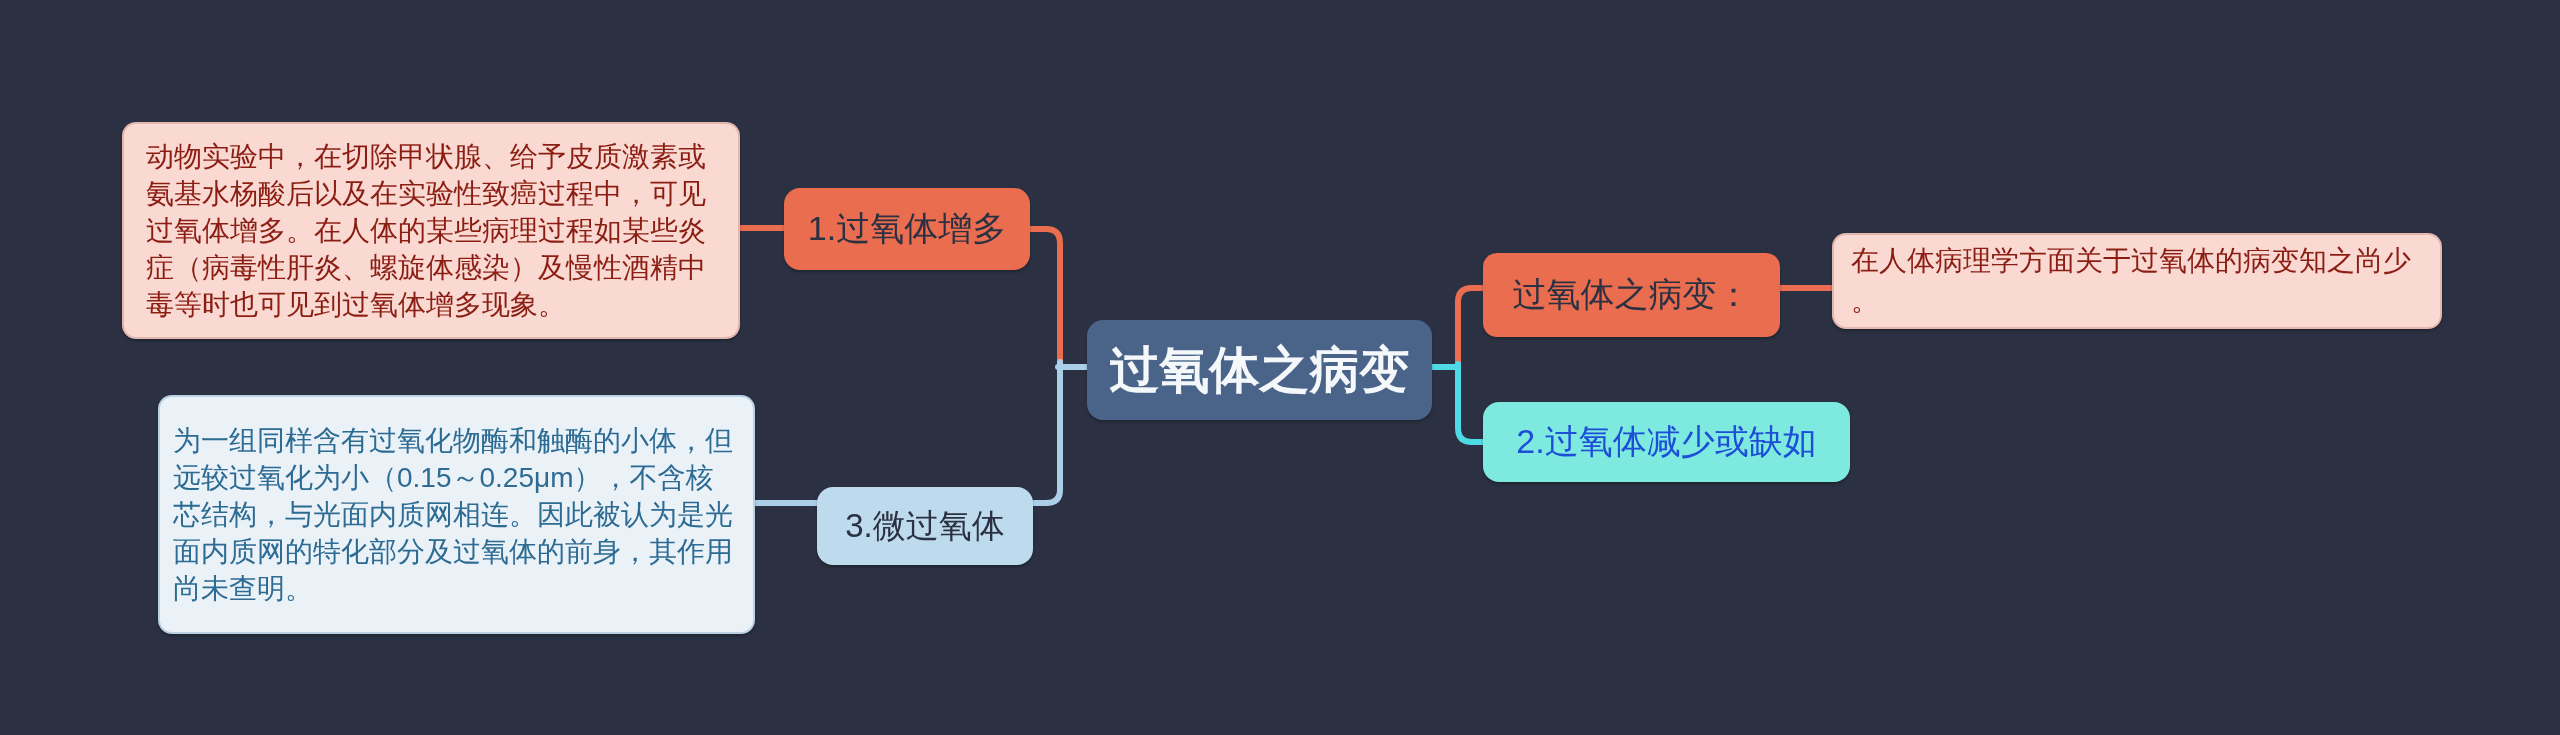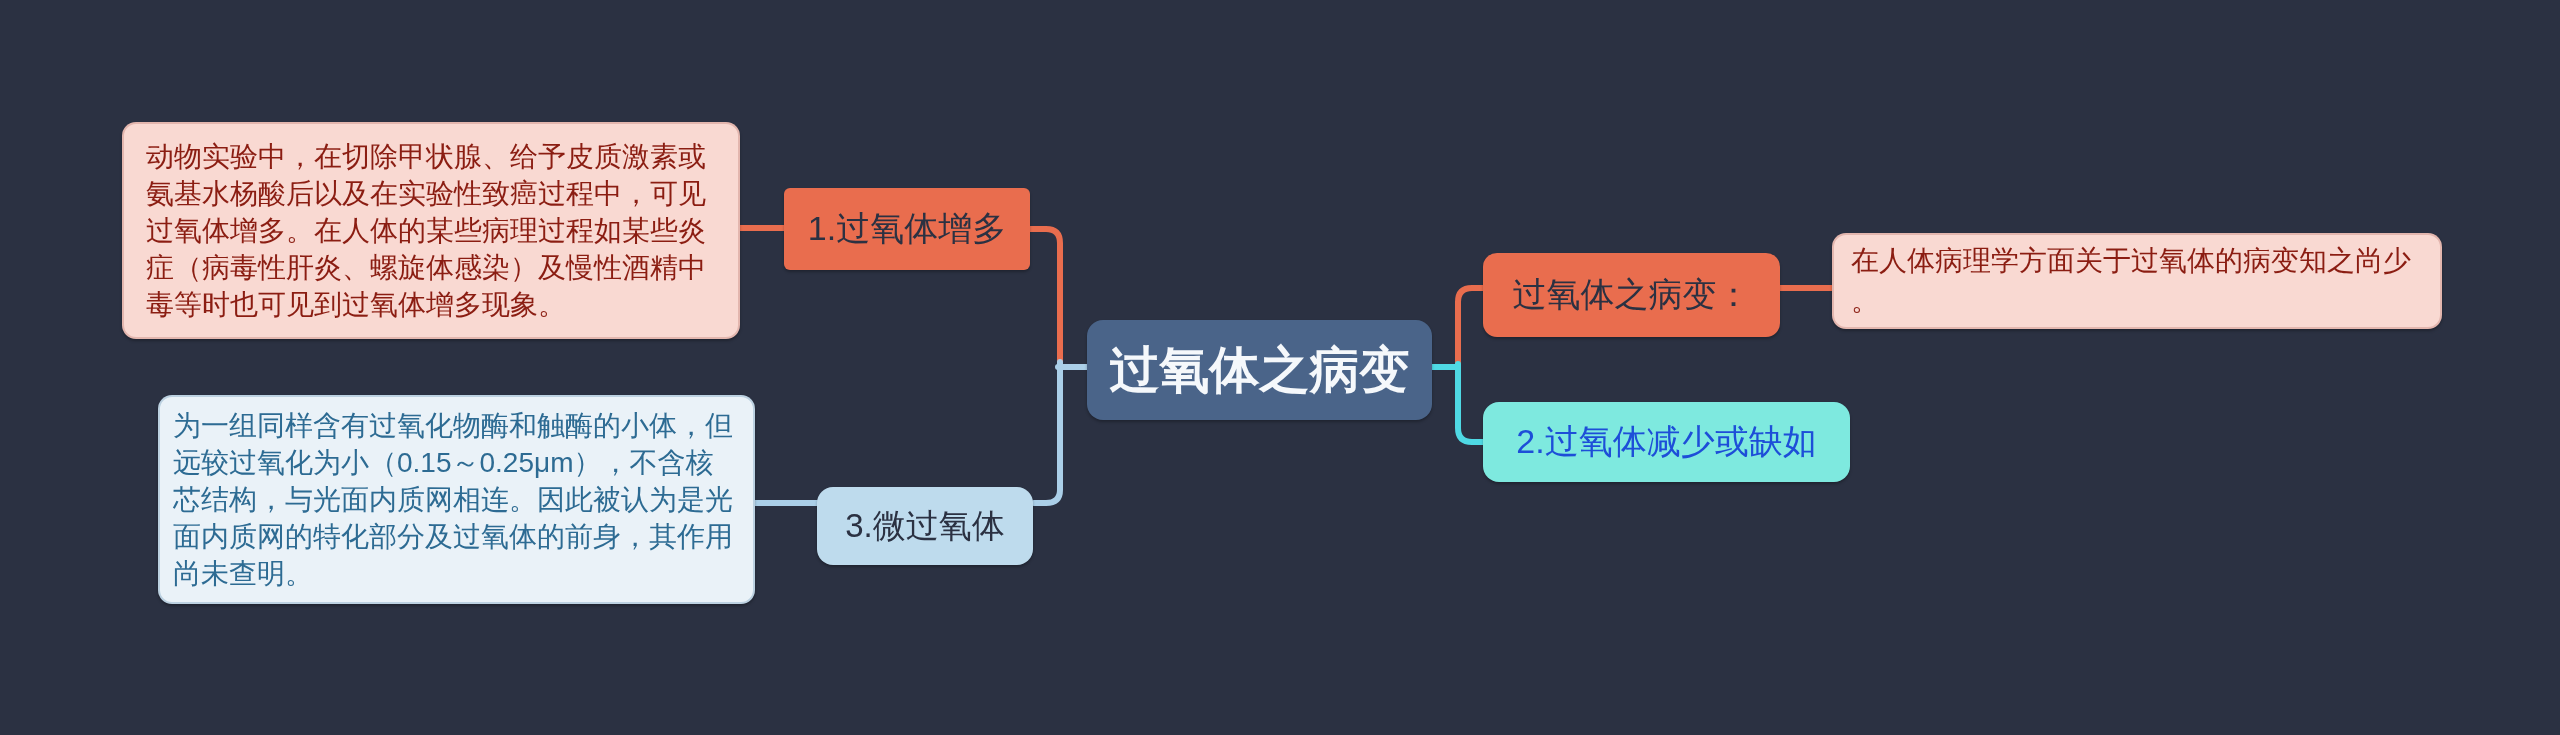--- a/index.html
+++ b/index.html
@@ -47,26 +47,26 @@
   #note-right-topic { left: 1832px; top: 233px; width: 610px; padding: 6px 17px; line-height: 40px; }
   
   .note-blue {
     background: #eaf2f8;
     border: 2px solid rgba(120,160,190,0.40);
     color: #2d6b93;
     border-radius: 14px;
     font-size: 28px;
     line-height: 37px;
   }
-  #note-branch3 { left: 158px; top: 395px; width: 597px; padding: 10px 13px; }
+  #note-branch3 { left: 158px; top: 395px; width: 597px; padding: 25px 13px; }
   
   .topic-orange {
     background: #e96d4e;
     color: #2b3142;
-    border-radius: 6px;
+    border-radius: 16px;
     font-size: 34px;
   }
   #topic-branch1 { left: 784px; top: 188px; width: 246px; height: 82px; }
   #topic-right   { left: 1483px; top: 253px; width: 297px; height: 84px; border-radius: 14px; }
   .topic-lightblue {
     background: #bedbed;
     color: #2b3142;
     border-radius: 16px;
     font-size: 33px;
   }

